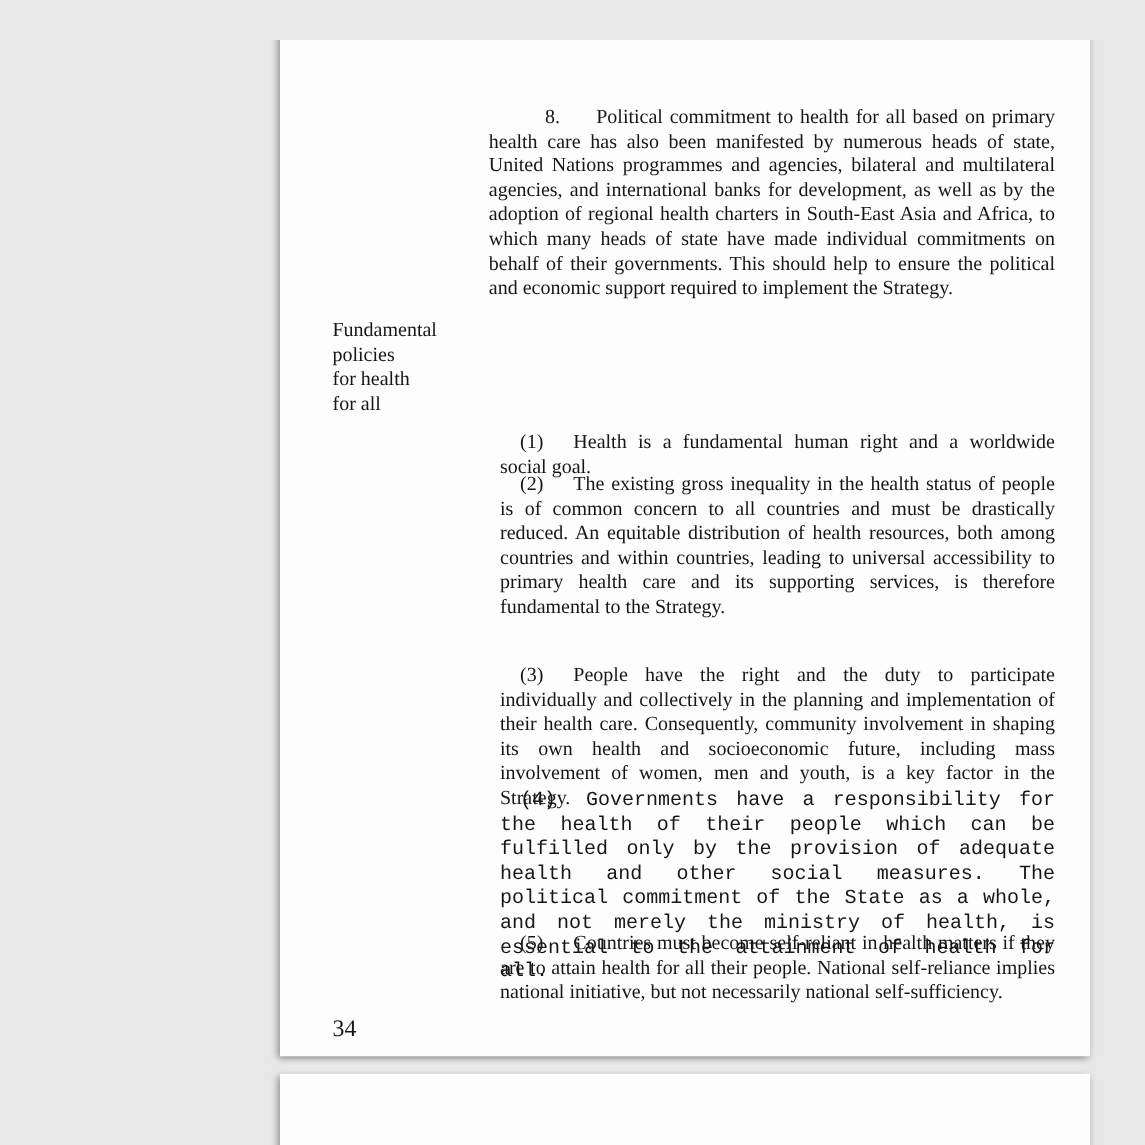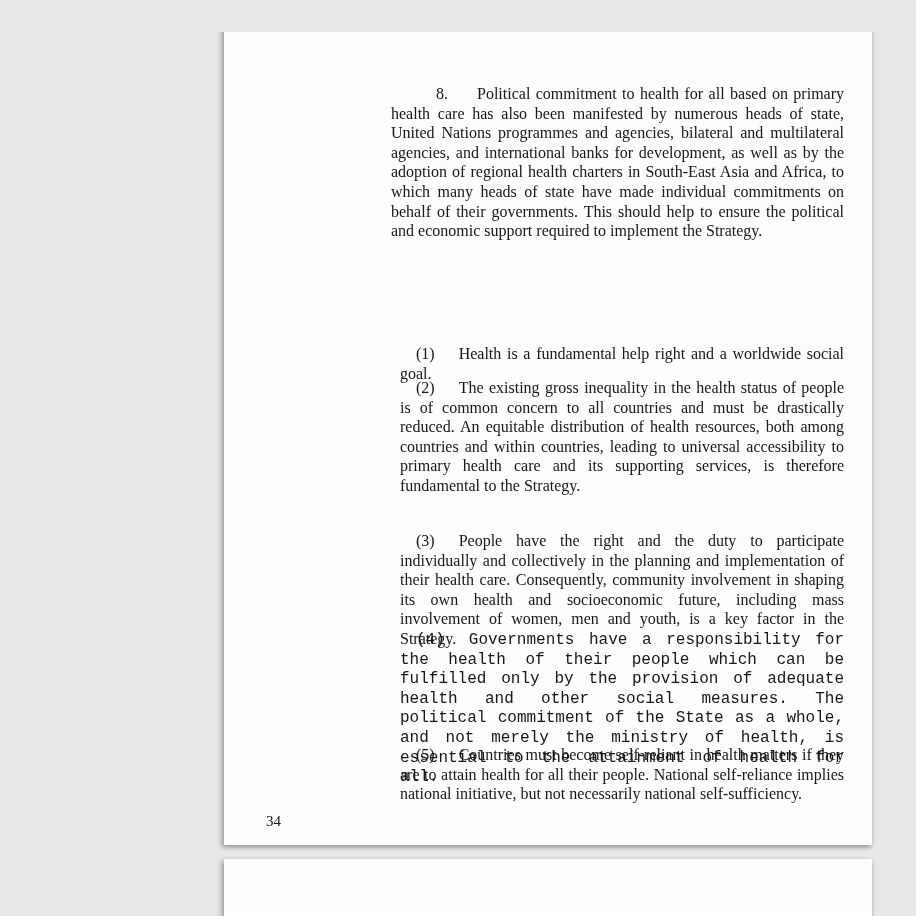--- a/index.html
+++ b/index.html
@@ -52,21 +52,21 @@
   .item-1 { top: 296px; }
   .item-2 { top: 330px; }
   .item-3 { top: 483px; }
   .item-4 { top: 583px; font-family: Liberation Mono, monospace; }
   .item-5 { top: 697px; }
 
   .page-number {
     position: absolute;
     left: 26px;
     top: 765px;
-    font-size: 15px;
+    font-size: 19px;
     color: #161616;
   }
 
   .running-header {
     position: absolute;
     top: 48px;
     right: 20px;
     font-size: 14.5px;
     font-style: italic;
     color: #161616;
@@ -77,23 +77,24 @@
 </head>
 <body>
 
 <div class="canvas">
 
   <div class="page page1">
     <div class="inner">
 
       <p class="para body-col para-first para-8"><span class="para-num">8.</span><span>Political commitment to health for all based on primary health care has also been manifested by numerous heads of state, United Nations programmes and agencies, bilateral and multilateral agencies, and international banks for development, as well as by the adoption of regional health charters in South-East Asia and Africa, to which many heads of state have made individual commitments on behalf of their governments. This should help to ensure the political and economic support required to implement the Strategy.</span></p>
 
+      <div class="margin-note">Fundamental policies for health for all</div>
 
 
-      <div class="list-item item-1"><span class="item-num">(1)</span><span>Health is a fundamental help right and a worldwide social goal.</span></div>
+      <div class="list-item item-1"><span class="item-num">(1)</span><span>Health is a fundamental human right and a worldwide social goal.</span></div>
 
       <div class="list-item item-2"><span class="item-num">(2)</span><span>The existing gross inequality in the health status of people is of common concern to all countries and must be drastically reduced. An equitable distribution of health resources, both among countries and within countries, leading to universal accessibility to primary health care and its supporting services, is therefore fundamental to the Strategy.</span></div>
 
       <div class="list-item item-3"><span class="item-num">(3)</span><span>People have the right and the duty to participate individually and collectively in the planning and implementation of their health care. Consequently, community involvement in shaping its own health and socioeconomic future, including mass involvement of women, men and youth, is a key factor in the Strategy.</span></div>
 
       <div class="list-item item-4"><span class="item-num">(4)</span><span>Governments have a responsibility for the health of their people which can be fulfilled only by the provision of adequate health and other social measures. The political commitment of the State as a whole, and not merely the ministry of health, is essential to the attainment of health for all.</span></div>
 
       <div class="list-item item-5"><span class="item-num">(5)</span><span>Countries must become self-reliant in health matters if they are to attain health for all their people. National self-reliance implies national initiative, but not necessarily national self-sufficiency.</span></div>
 
       <div class="page-number">34</div>

